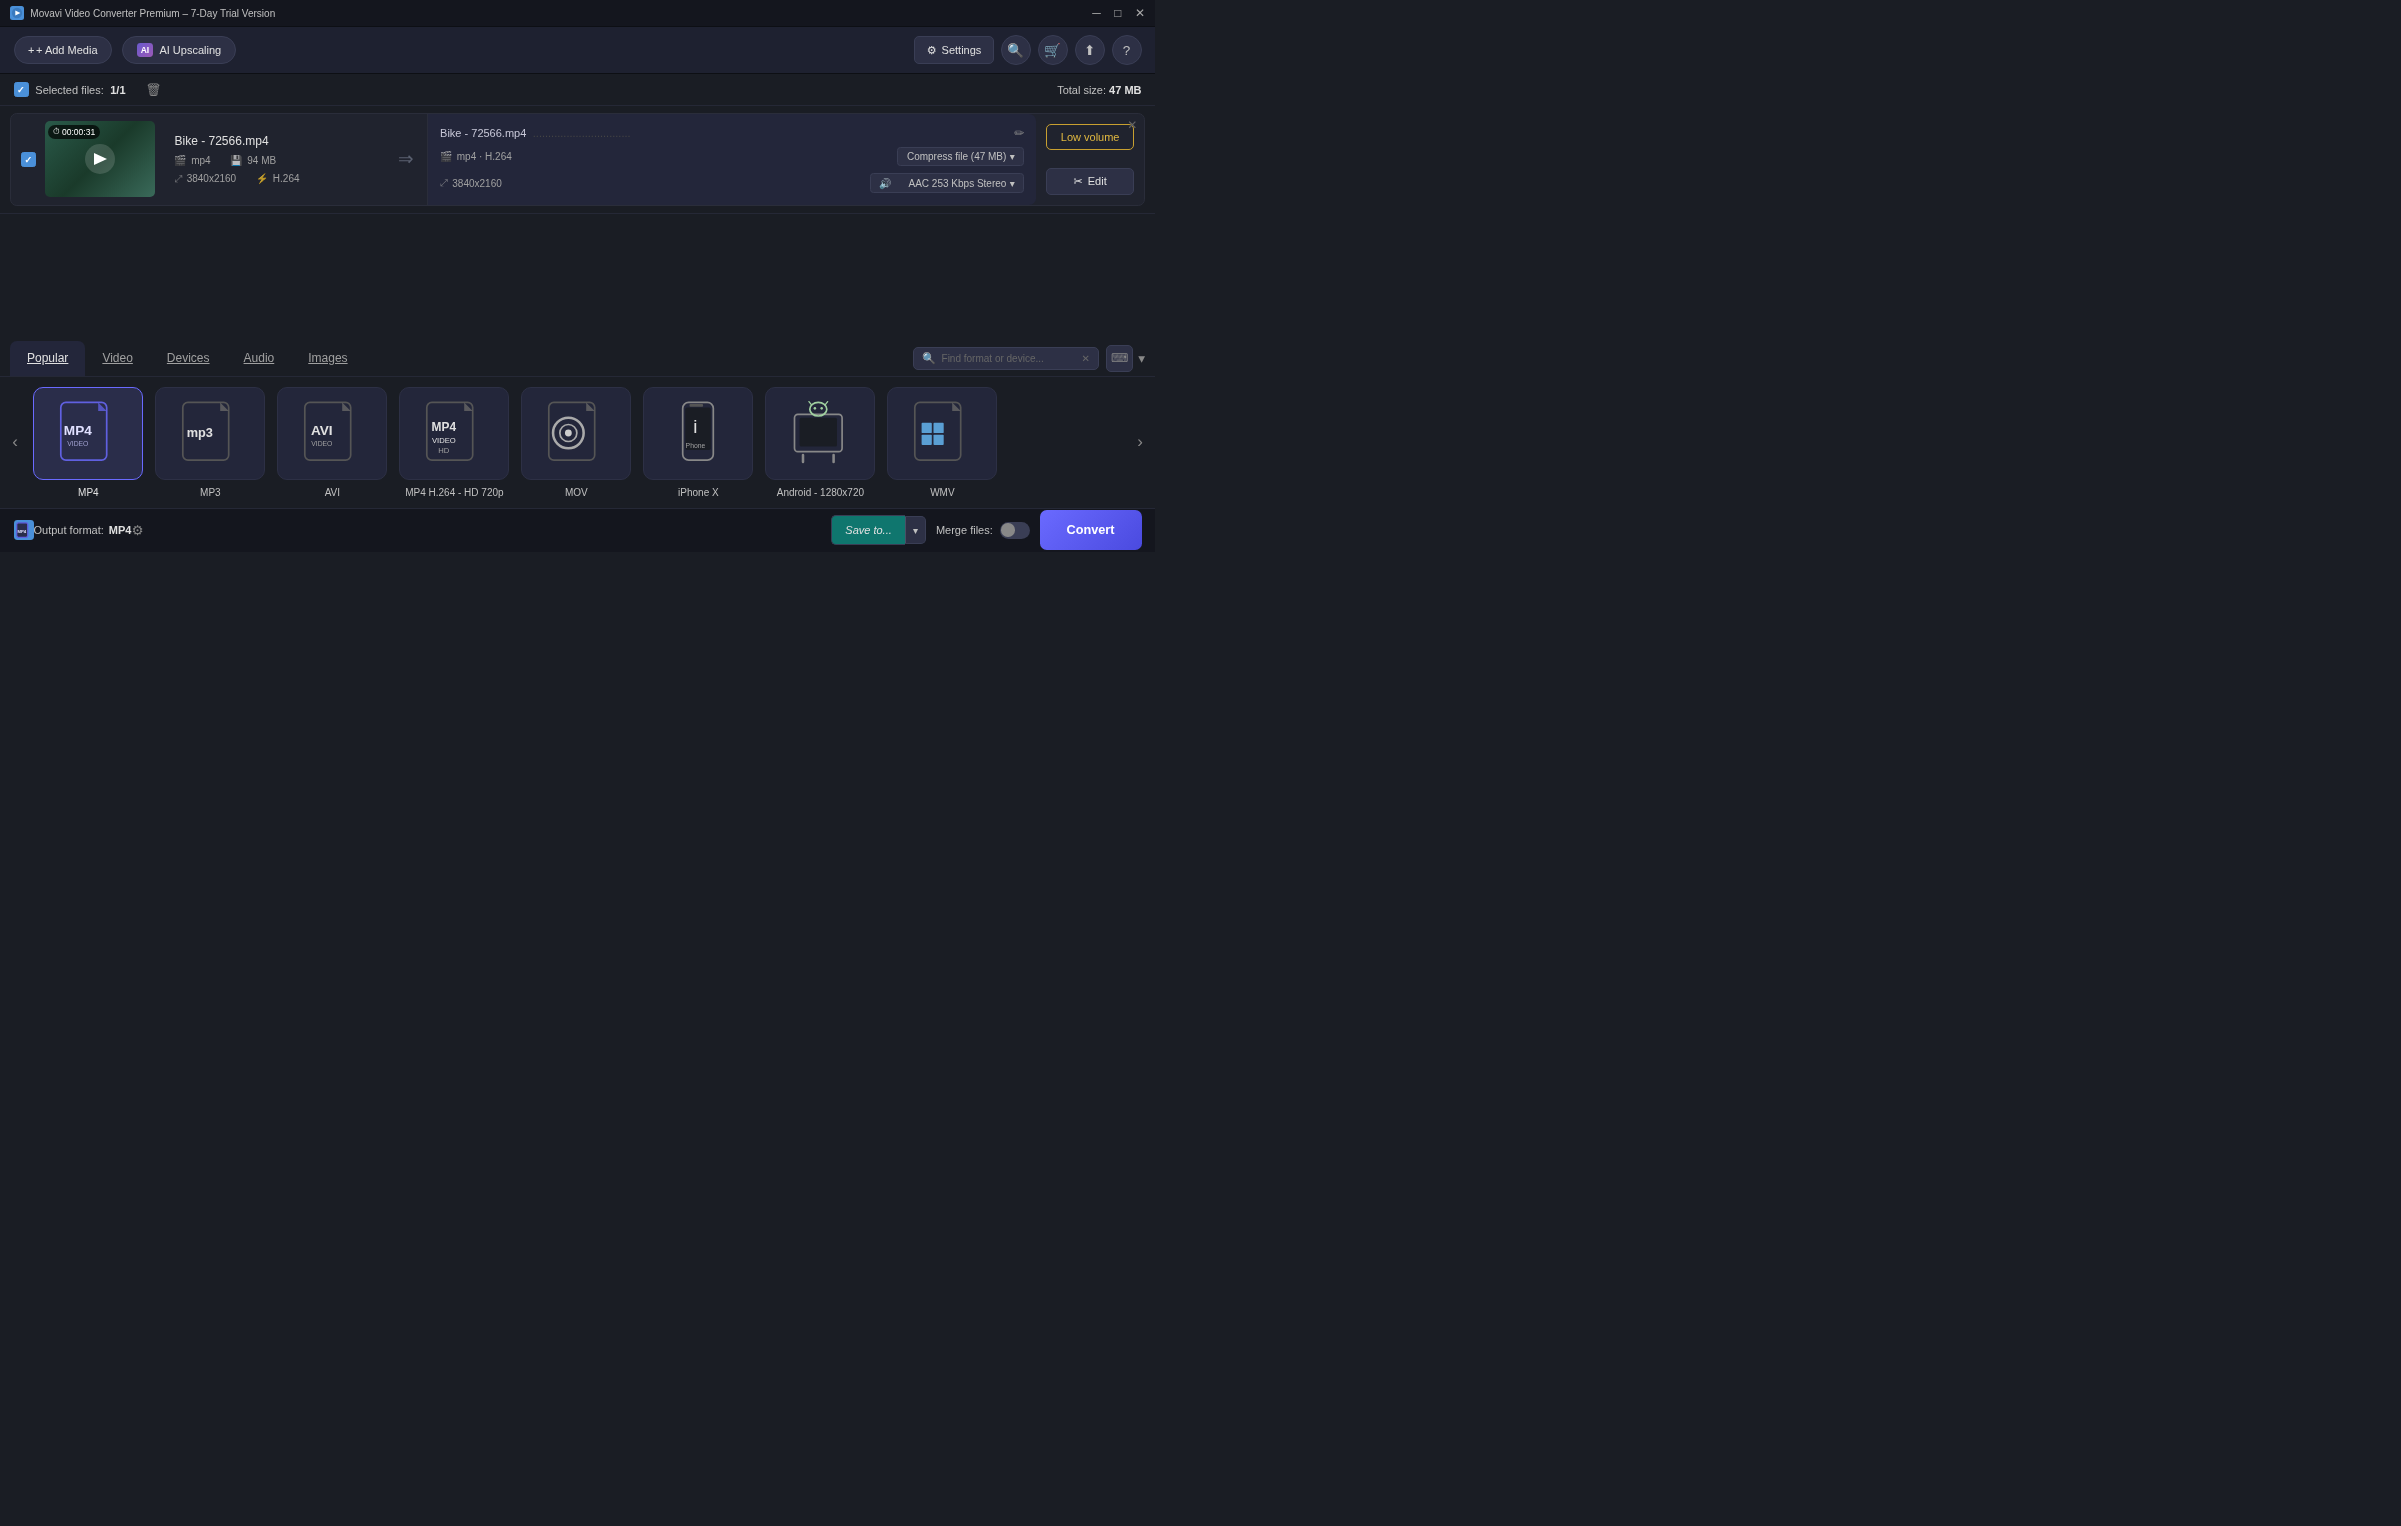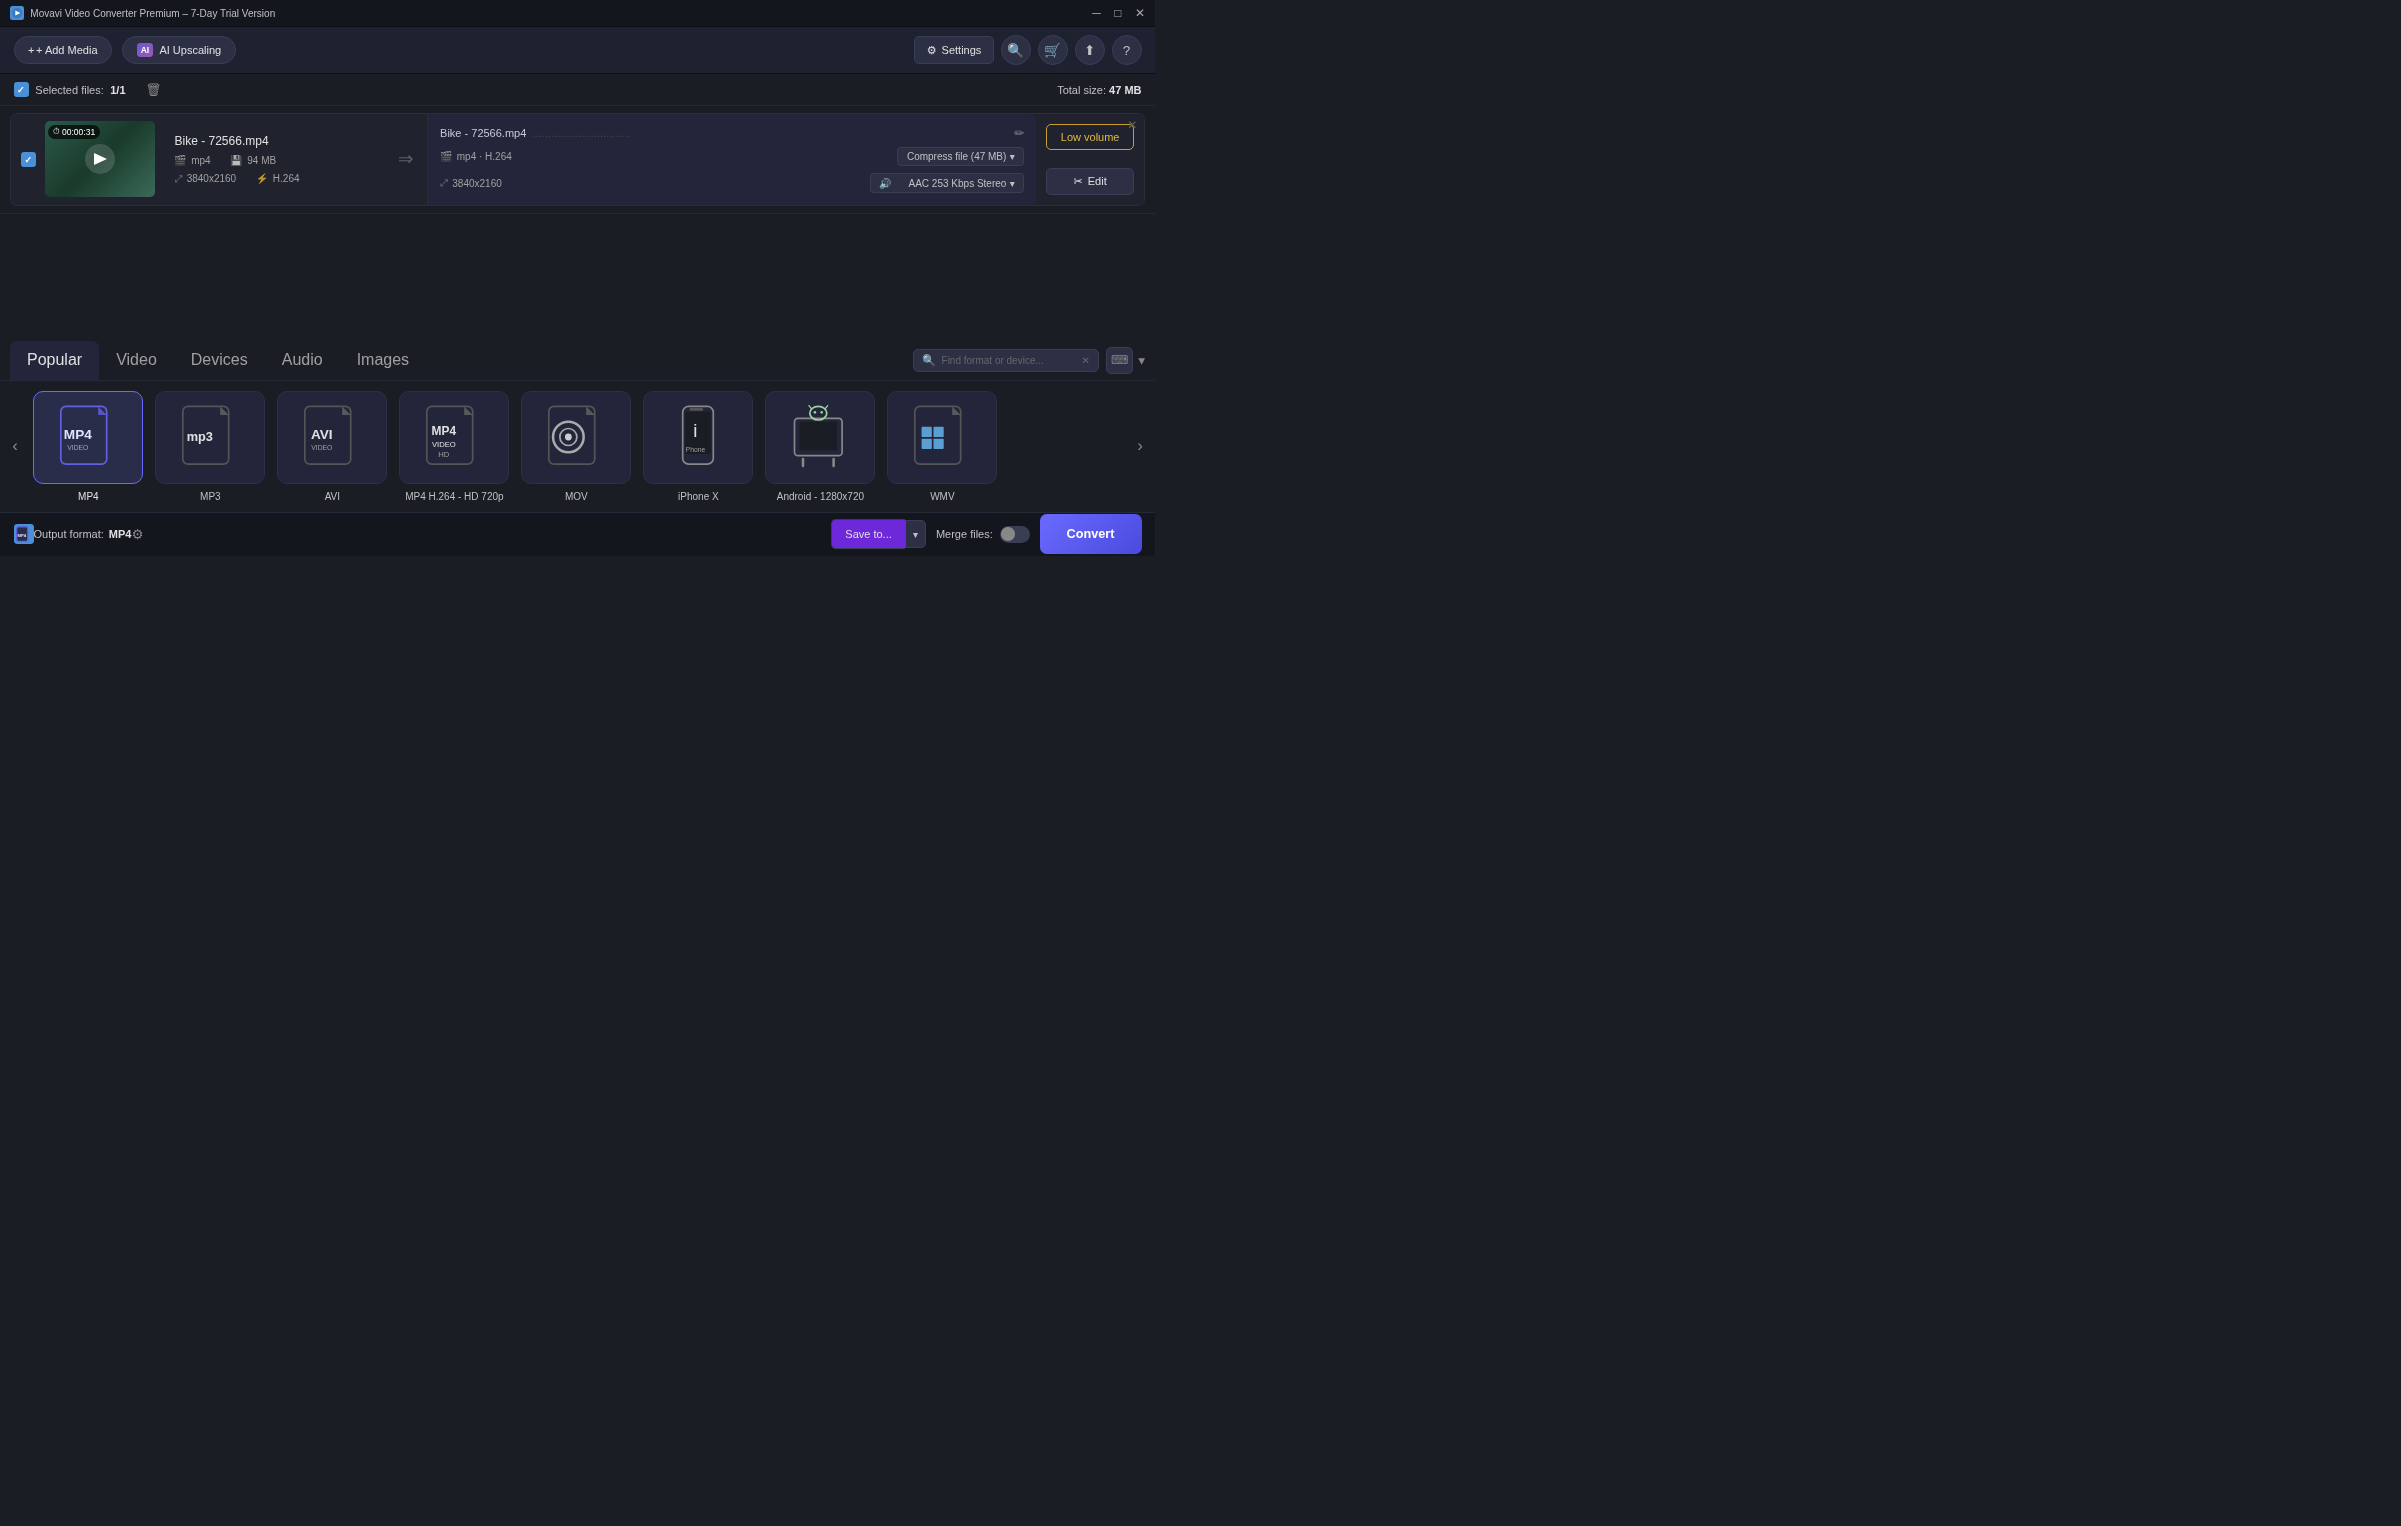--- a/index.html
+++ b/index.html
@@ -399,23 +399,24 @@
       align-items: center;
       background: #1a1d24;
       border-bottom: 0.8px solid #252836;
       padding: 0 10px;
       gap: 0;
     }
     .format-tab {
       padding: 10px 17px;
       color: #a0a0a0;
       cursor: pointer;
-      font-size: 16px;
+      font-size: 12px;
       border-bottom: 1.7px solid transparent;
       white-space: nowrap;
+      text-decoration: underline;
     }
     .format-tab.active {
       color: #e0e0e0;
       background: #23263a;
       border-radius: 6.8px 6.8px 0 0;
       font-weight: 500;
     }
     .format-search {
       margin-left: auto;
       display: flex;
@@ -555,28 +556,29 @@
       color: #888;
       cursor: pointer;
       font-size: 13.5px;
     }
     .spacer { flex: 1; }
     .save-to-wrap {
       display: flex;
       align-items: center;
     }
     .btn-save-to {
-      background: #6d28d9;
+      background: #0f766e;
       border: 0.8px solid #3a3e55;
       border-right: none;
       color: #e0e0e0;
       padding: 7.6px 13.5px;
       border-radius: 5px 0 0 5px;
       cursor: pointer;
       font-size: 11px;
+      font-style: italic;
     }
     .btn-save-dropdown {
       background: #2d3045;
       border: 0.8px solid #3a3e55;
       border-left: 0.8px solid #4a4e65;
       color: #c0c0c0;
       padding: 7.6px 6.8px;
       border-radius: 0 5px 5px 0;
       cursor: pointer;
       font-size: 10px;

